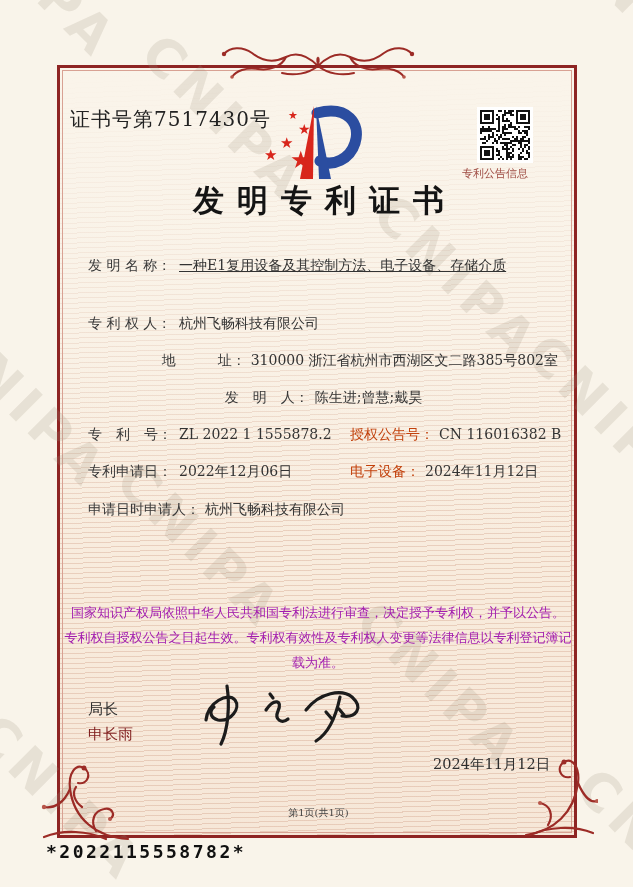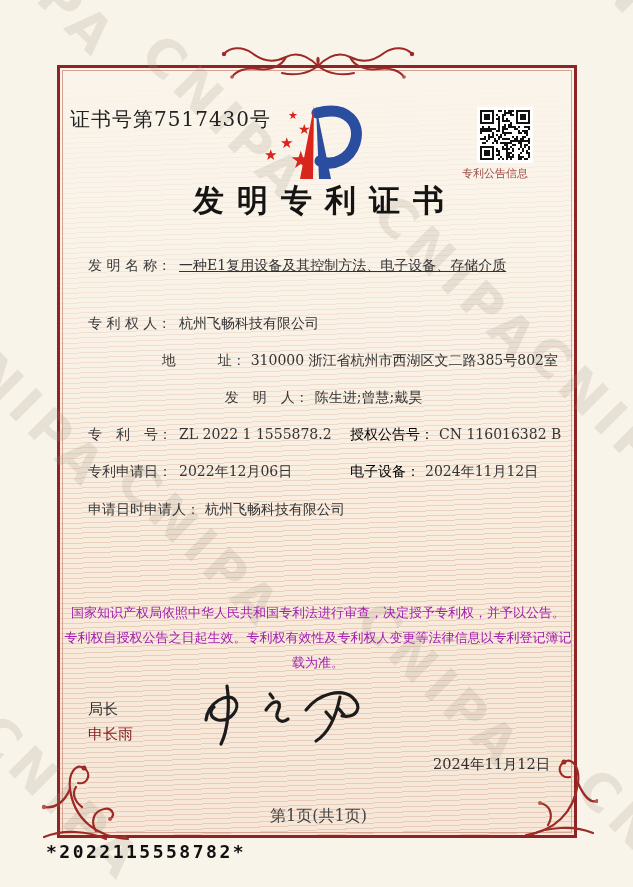--- a/index.html
+++ b/index.html
@@ -35,30 +35,30 @@
   .qr-label{position:absolute; left:462px; top:166px; width:86px; text-align:left; font-size:11px; color:#9e4b42; z-index:4;}
   .title{
     position:absolute; left:57px; top:180px; width:523px; text-align:center;
     font-size:31px; font-weight:600; color:#141414; letter-spacing:13px; text-indent:13px; z-index:4;
   }
   
   .row{position:absolute; left:88px; width:470px; font-size:14px; color:#333; z-index:4; line-height:20px;}
   .lbl{display:inline-block; min-width:86px; white-space:pre; color:#3a3a3a;}
   .val{margin-left:5px; white-space:pre;}
   .col2{position:absolute; left:262px; top:0; white-space:nowrap;}
-  .col2 .lbl2{display:inline-block; white-space:pre; color:#000000;}
+  .col2 .lbl2{display:inline-block; white-space:pre; color:#c2410c;}
   .col2 .val2{margin-left:5px;}
   
   .statement{position:absolute; left:60px; top:600px; width:516px; font-size:13px; line-height:25px; color:#a21caf; text-align:center; z-index:4;}
   
   .signer-title{position:absolute; left:88px; top:700px; font-size:15px; color:#2e2e2e; z-index:4;}
   .signer-name{position:absolute; left:88px; top:725px; font-size:15px; color:#7f1d1d; z-index:4;}
   .signature{position:absolute; left:190px; top:680px; width:180px; height:70px; z-index:4;}
   .issue-date{position:absolute; left:433px; top:755px; font-size:14.5px; color:#2e2e2e; z-index:4;}
-  .page-indicator{position:absolute; left:57px; top:806px; width:523px; text-align:center; font-size:16px; color:#444; z-index:4;}
+  .page-indicator{position:absolute; left:57px; top:806px; width:523px; text-align:center; font-size:10px; color:#444; z-index:4;}
   .barcode-number{
     position:absolute; left:46px; top:841px; z-index:4;
     font-family:"DejaVu Sans Mono","Liberation Mono",monospace; font-weight:bold;
     font-size:18px; letter-spacing:2.5px; color:#101010;
   }
 </style>
 </head>
 <body>
 
 <div class="page">

